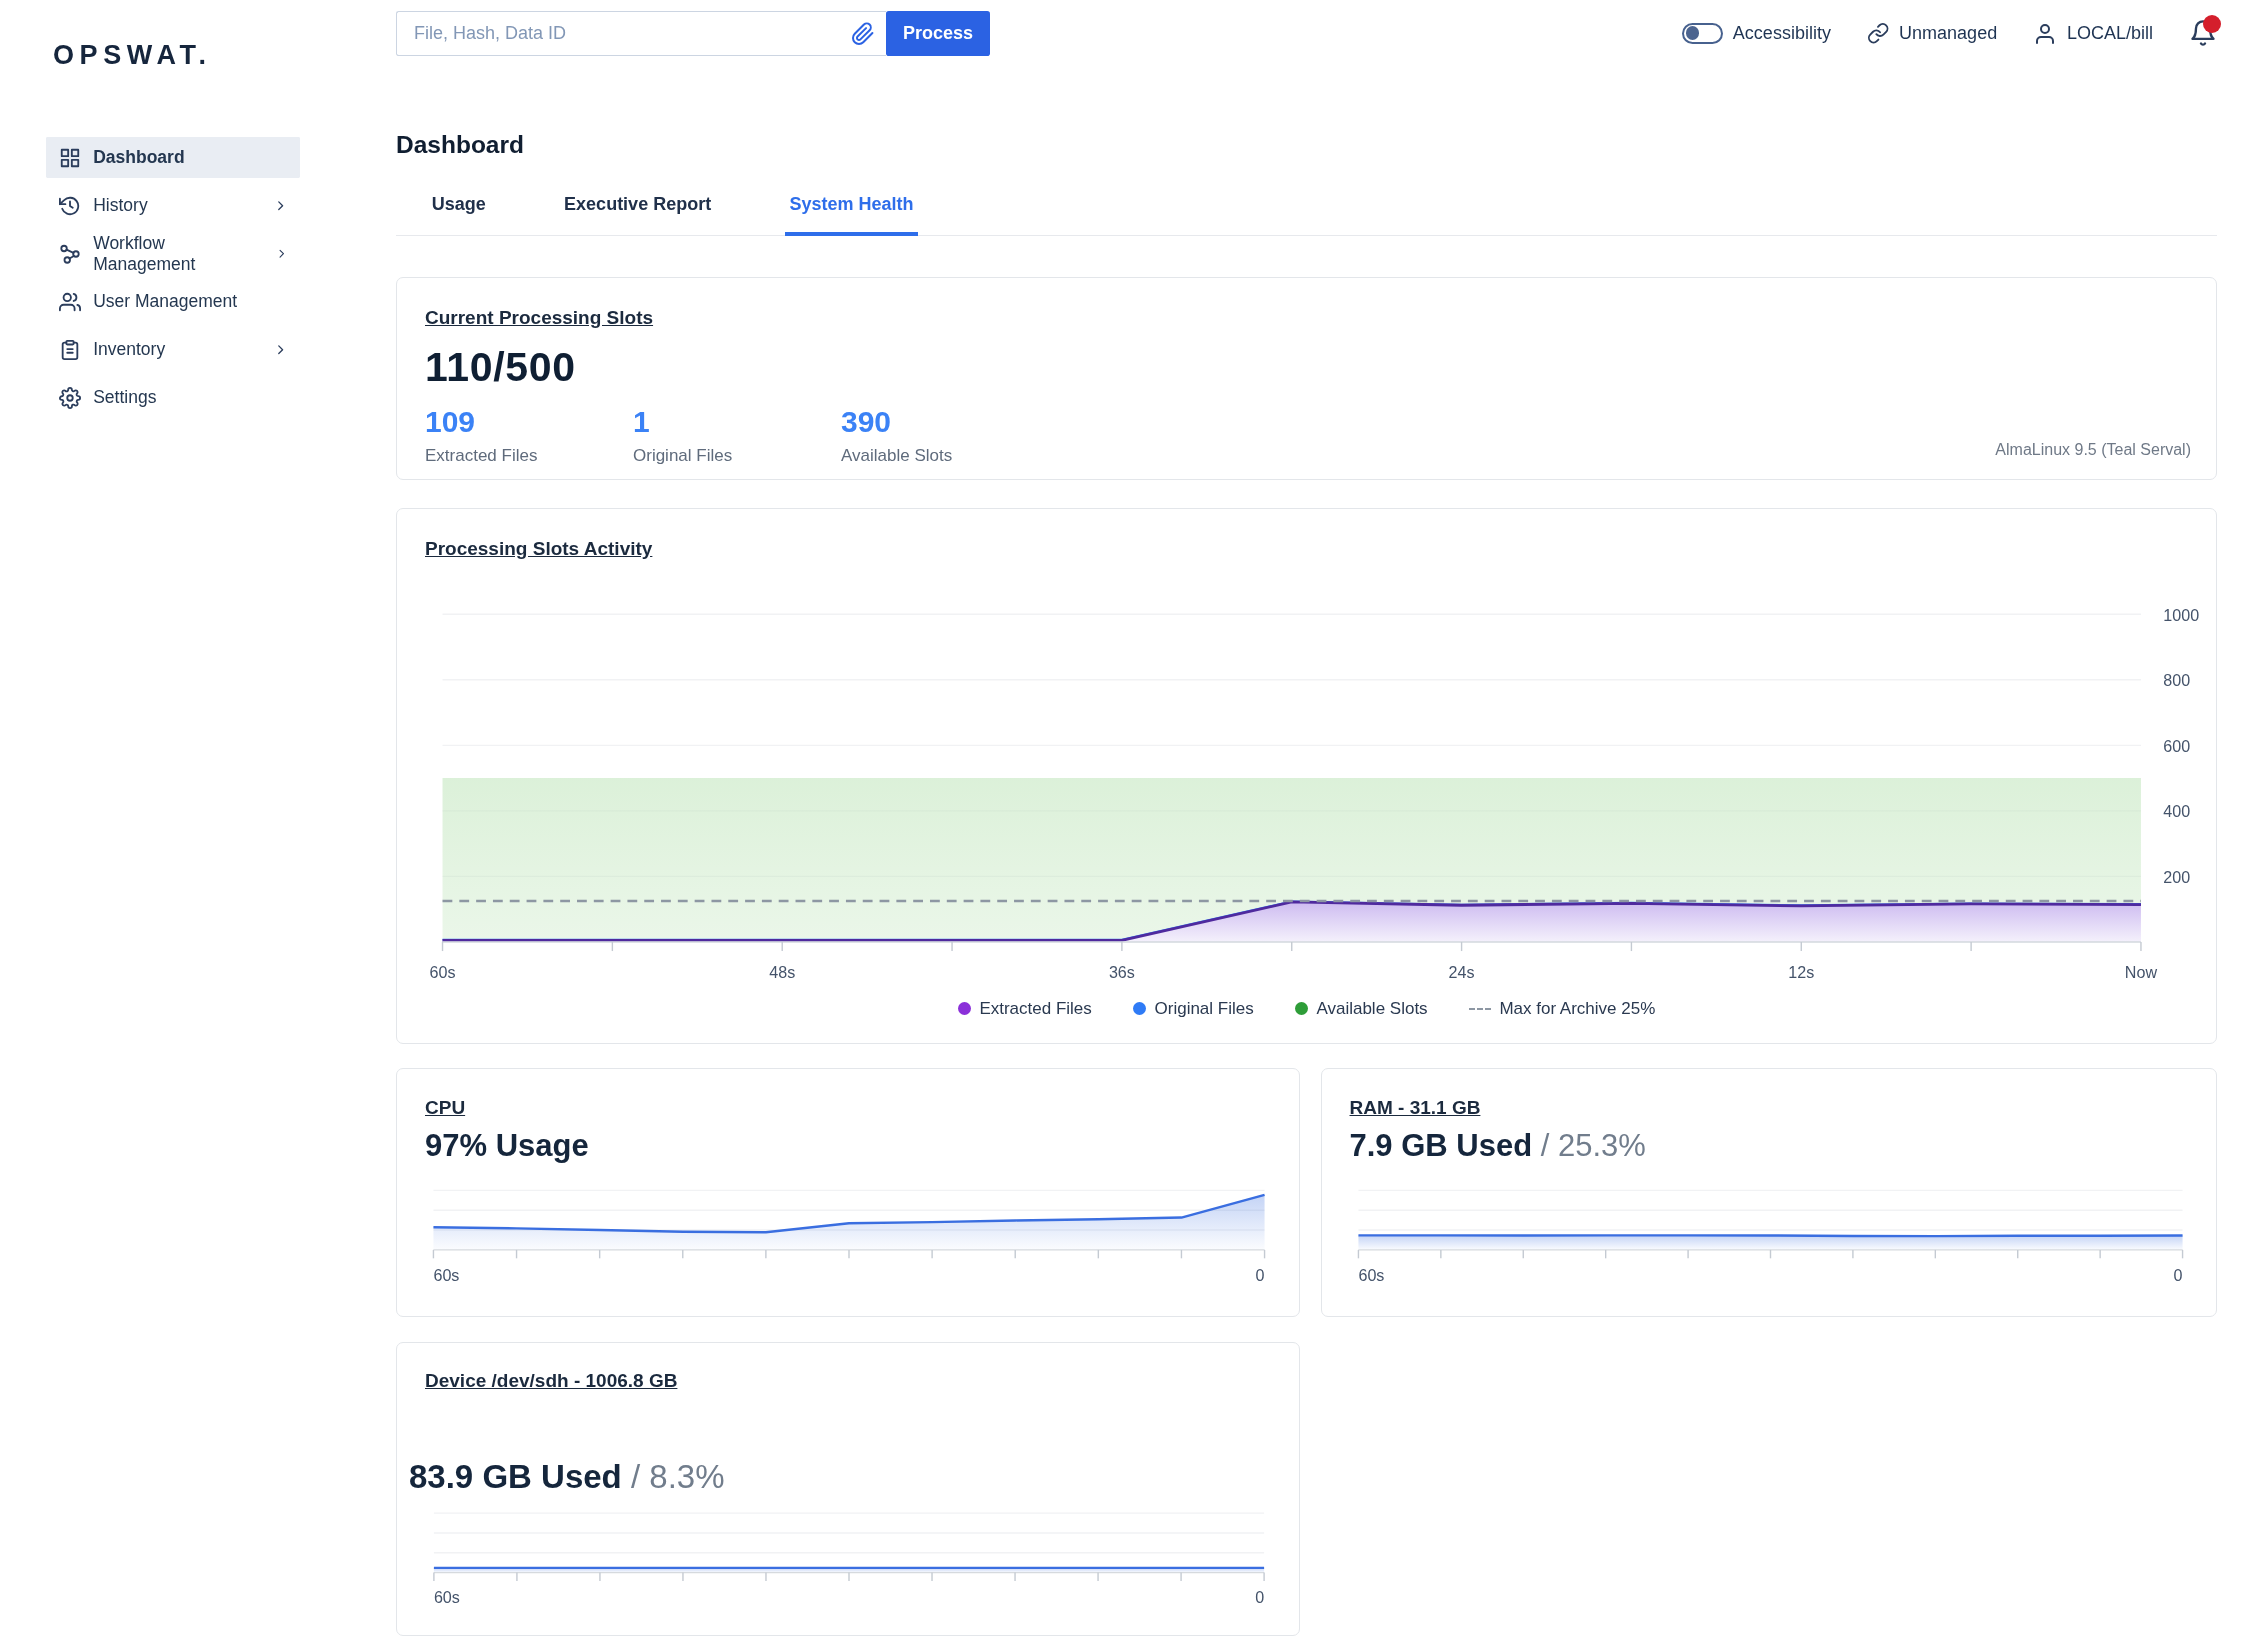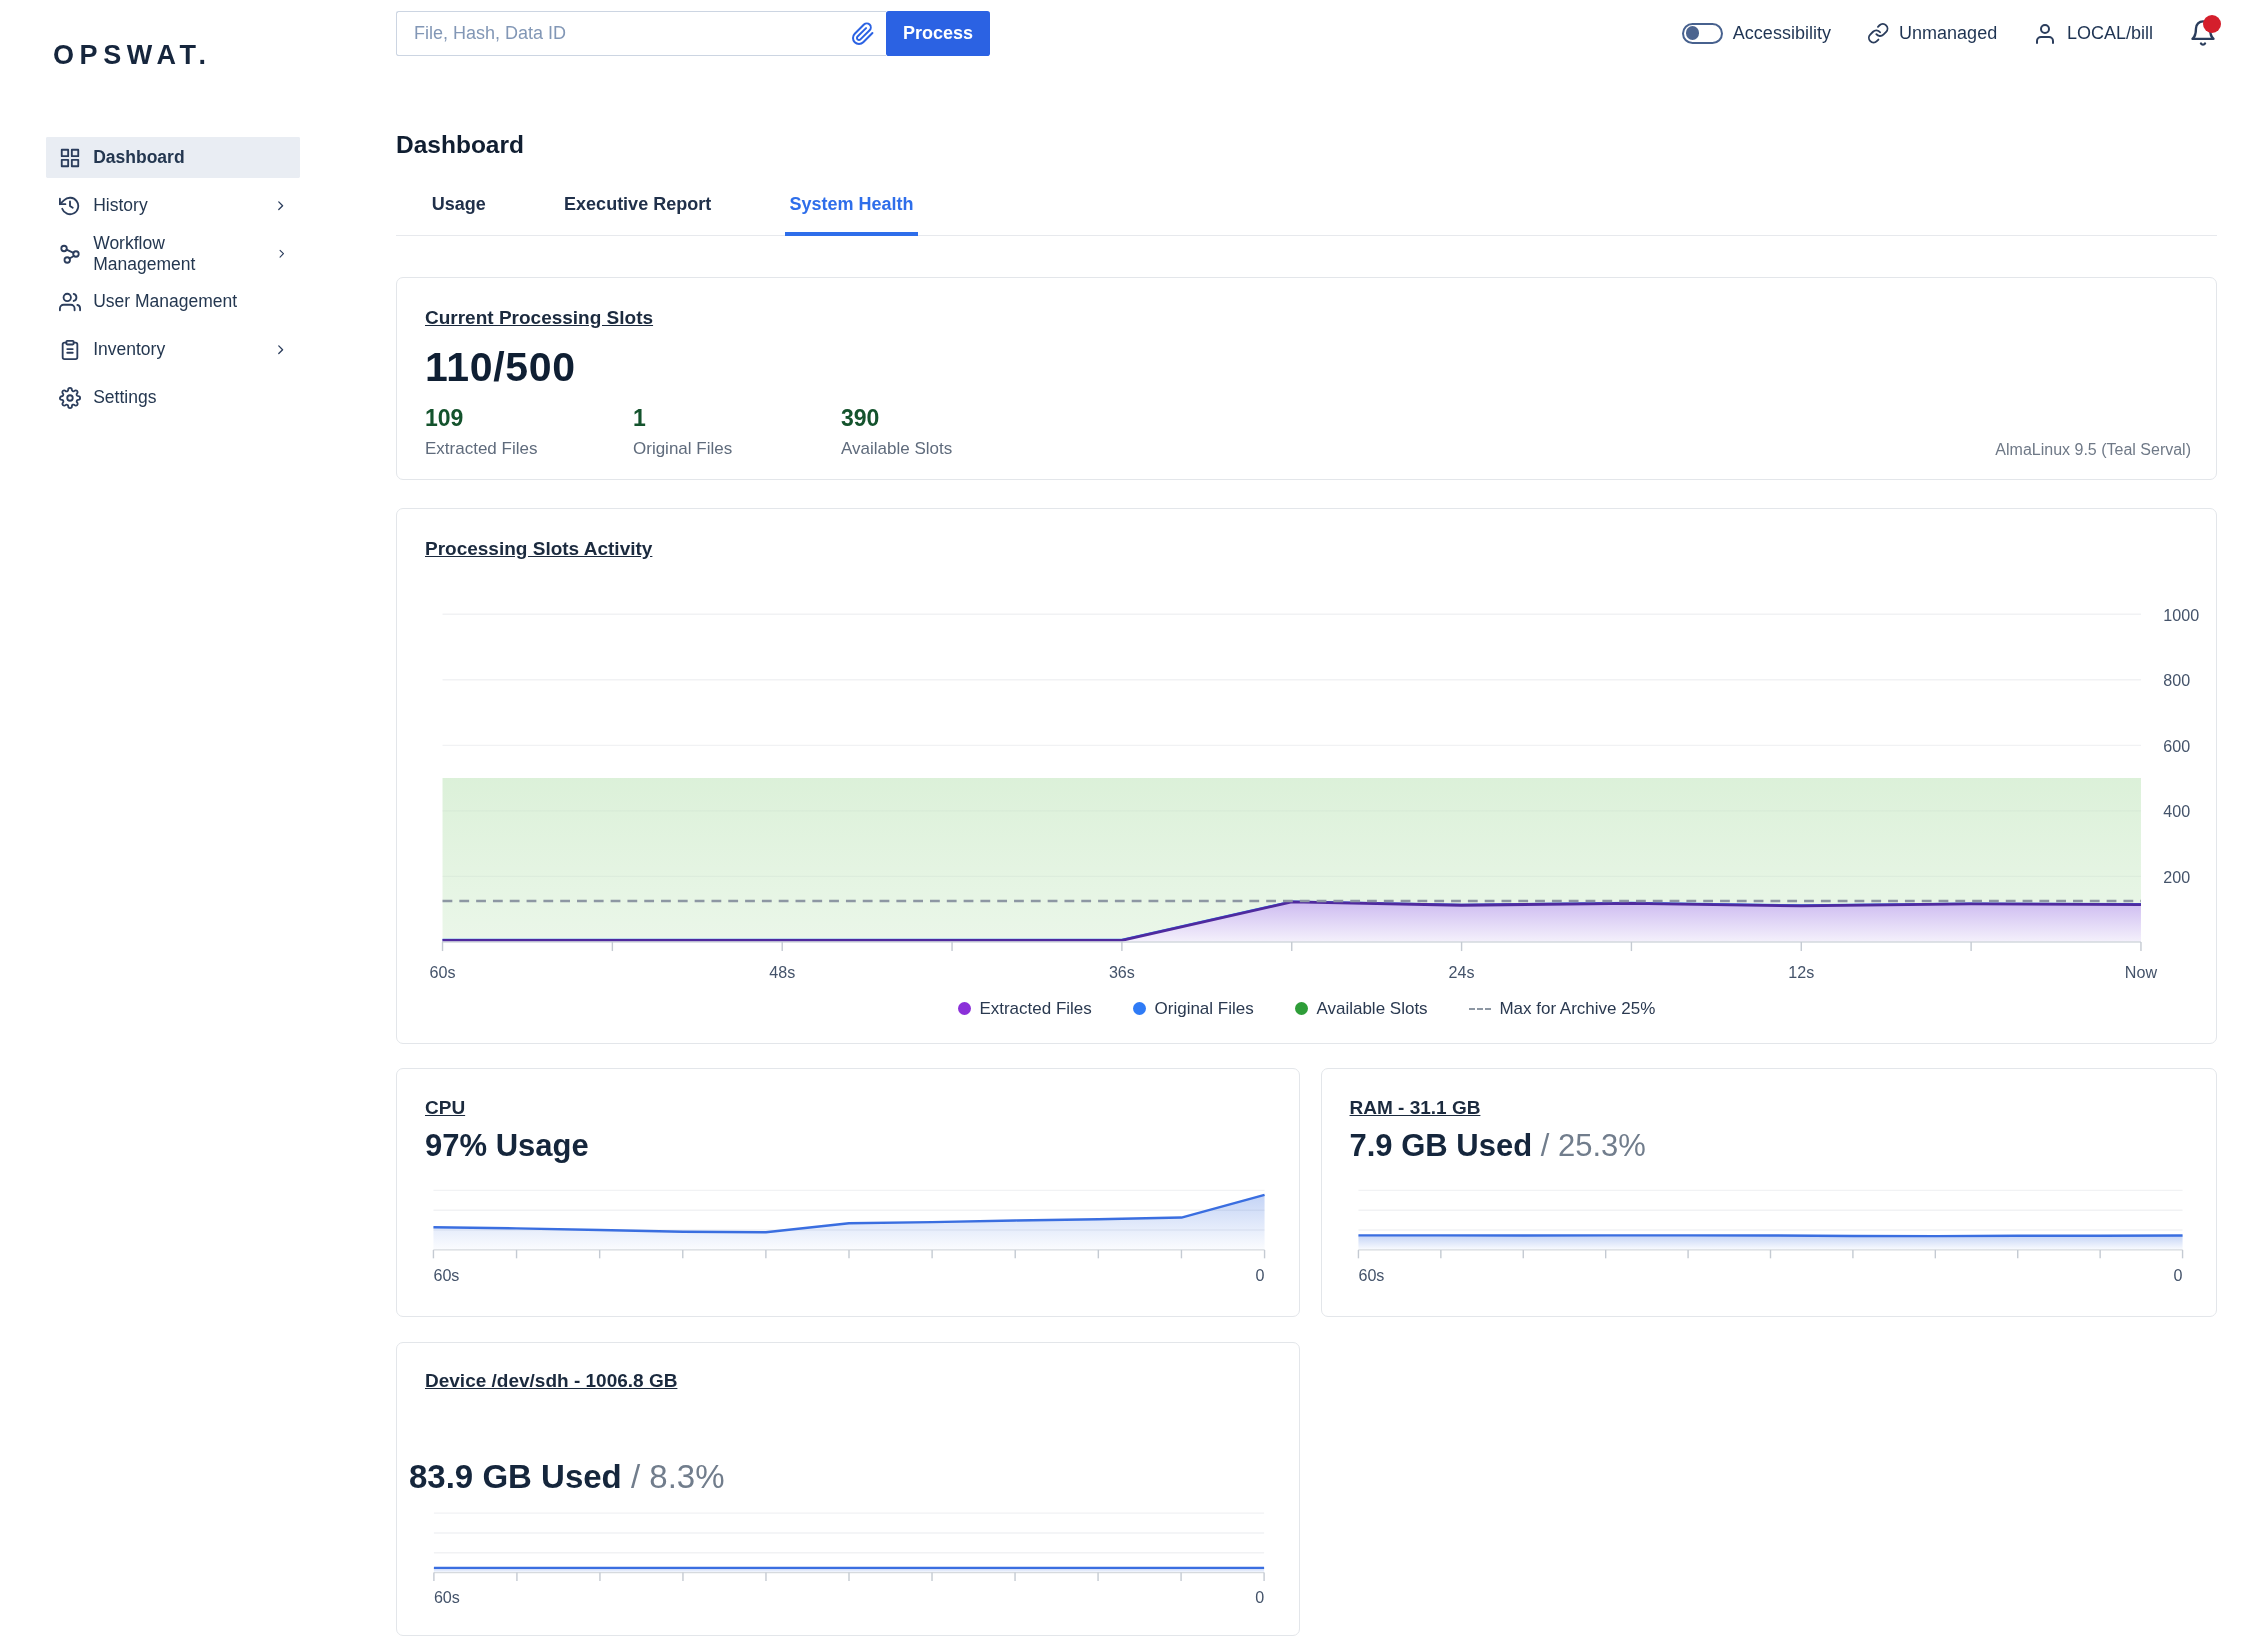--- a/index.html
+++ b/index.html
@@ -43,21 +43,21 @@
     border-bottom:4.2px solid transparent; margin-bottom:-1.4px; }
   .tab.active { color:#2e6eea; border-bottom-color:#2e6eea; }
 
   .card { background:#fff; border:1.4px solid #e3e6ea; border-radius:7px; position:relative; }
   .card-title { font-size:19px; font-weight:700; color:#1b2a3e;text-decoration:underline; }
 
   .card-slots { margin-top:41px; width:1821px; height:203px; padding:29px 28px; }
   .slots-value { font-size:41px; font-weight:700; color:#0f1f33; margin-top:15.4px; letter-spacing:0.7px; }
   .stats { position:absolute; left:28px; top:127px; display:flex; }
   .stat { width:208px; }
-  .stat-v { font-size:23px; font-weight:600; color:#14532d; }
+  .stat-v { font-size:30px; font-weight:600; color:#3b82f6; }
   .stat-l { font-size:17px; color:#5f6b7c; margin-top:7px; }
   .slots-footer { position:absolute; right:25px; bottom:19.6px; font-size:16px; color:#6f7987; }
 
   .card-activity { margin-top:28px; width:1821px; height:536px; }
   .card-activity .card-title { position:absolute; left:28px; top:29px; }
   .legend { position:absolute; bottom:24px; left:0; right:0; display:flex; justify-content:center; gap:41px; align-items:center; }
   .legend-item { display:flex; align-items:center; gap:8.4px; font-size:17px; color:#2a3950; cursor:pointer; }
   .ldot { width:13.3px; height:13.3px; border-radius:50%; }
   .ldash { width:22.4px; border-top:2.8px dashed #8d97a3; }
 

